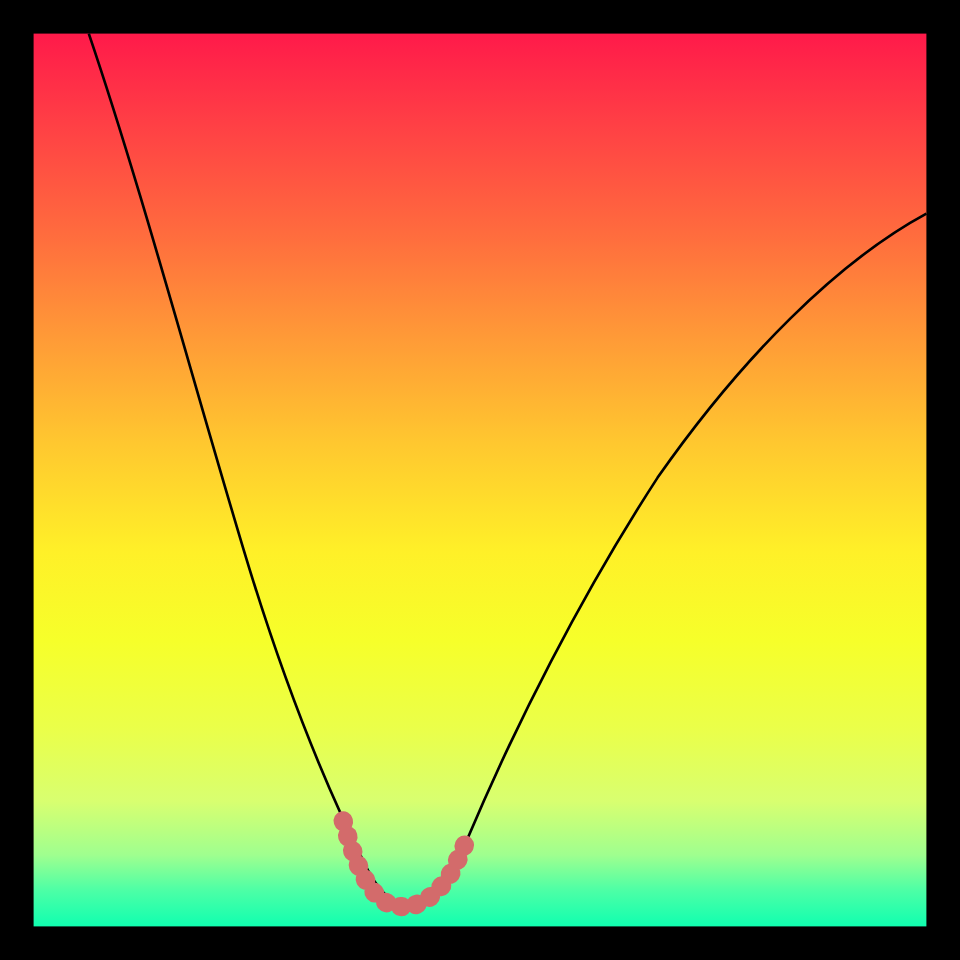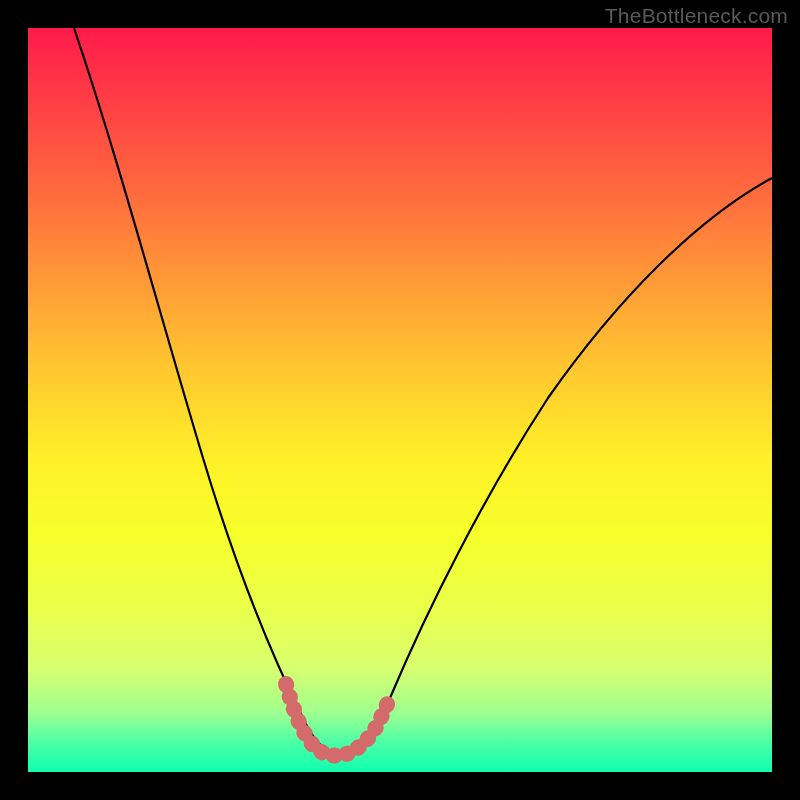--- a/index.html
+++ b/index.html
@@ -56,21 +56,20 @@
     top: 0;
     width: 744px;
     height: 744px;
     overflow: visible;
   }
 </style>
 </head>
 <body>
 
 <div class="frame">
-  <div class="watermark">TheBottleneck.com</div>
   <div class="plot">
     <svg class="curve" viewBox="0 0 744 744">
       <path d="M 46 0
                C 90 130, 130 280, 175 430
                C 205 530, 240 620, 275 690
                C 285 712, 298 726, 312 726
                C 330 726, 345 710, 362 670
                C 400 580, 455 470, 520 370
                C 590 270, 670 190, 744 150" fill="none" stroke="#000" stroke-width="2.2"></path>
       <path d="M 258 656

